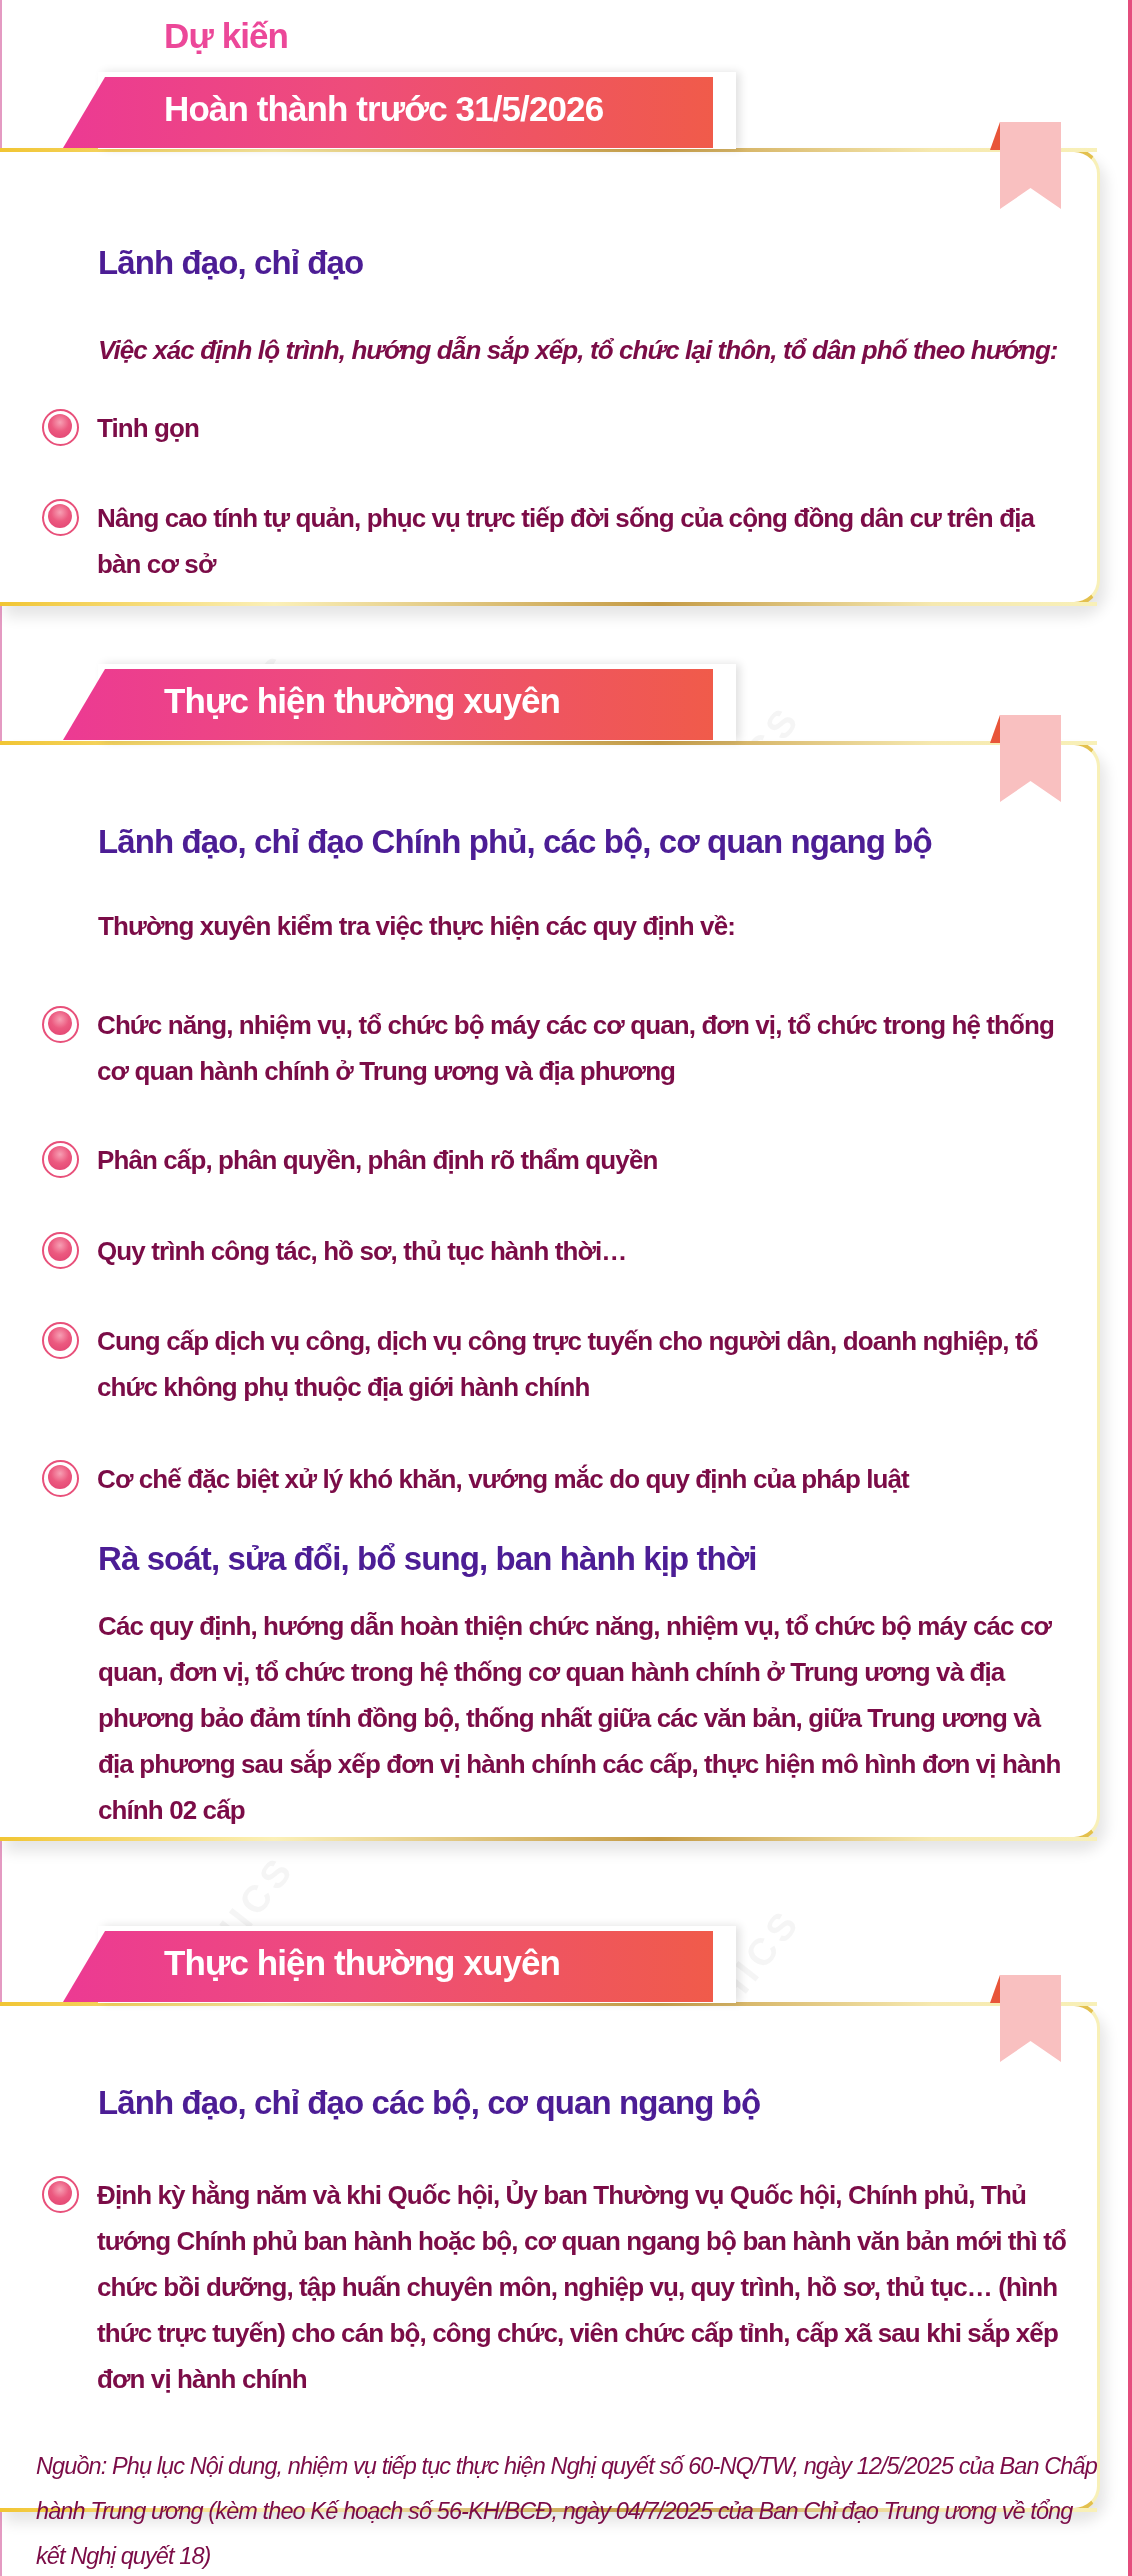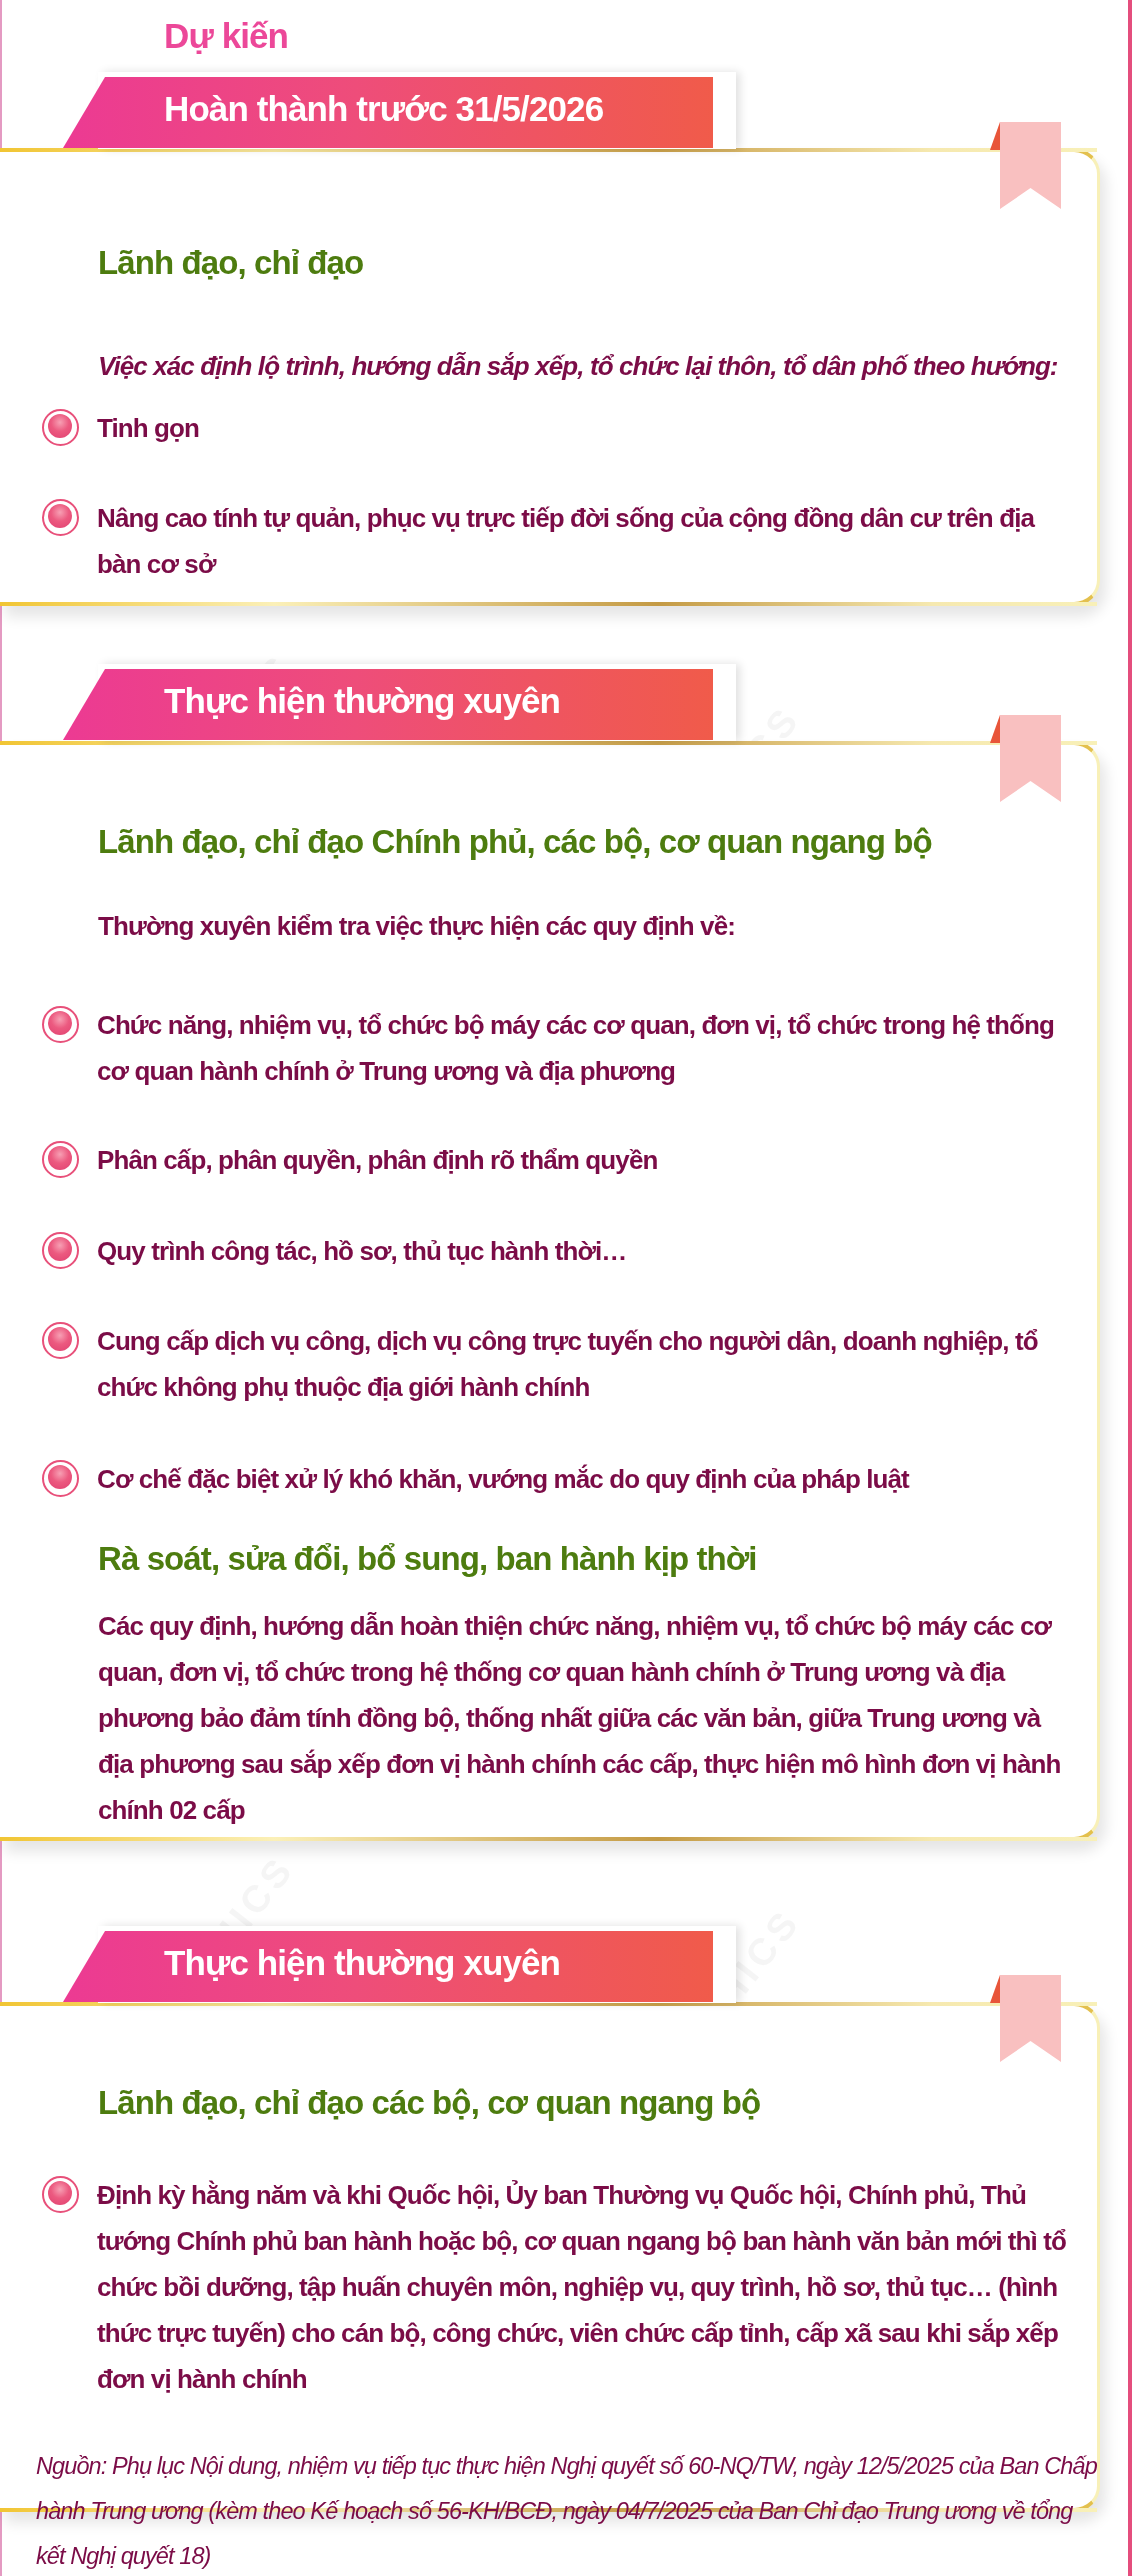--- a/index.html
+++ b/index.html
@@ -28,21 +28,21 @@
     background: linear-gradient(90deg, #f1c533 0%, #f9e8a0 25%, #caa04a 60%, #f6e9b0 85%, #f8f0b8 100%); }
   .card::after { content: ""; position: absolute; left: 0; right: 0; bottom: -4.4px; height: 4.4px;
     background: linear-gradient(90deg, #f1c533 0%, #fbf0b8 25%, #c49a44 60%, #f6e9b0 85%, #f8f0b8 100%); }
 
   .ribbon { position: absolute; left: 1000px; width: 61px; height: 87px; }
   .ribbon .fold { position: absolute; left: -10.5px; top: 0; width: 0; height: 0;
     border-left: 10.5px solid transparent; border-bottom: 28px solid #e8553a; }
   .ribbon .body { position: absolute; left: 0; top: 0; width: 61px; height: 87px; background: #f9c0c0;
     clip-path: polygon(0 0, 100% 0, 100% 100%, 50% 76%, 0 100%); }
 
-  .heading { position: absolute; left: 98px; font-size: 33px; font-weight: bold; color: #4d7c0f; letter-spacing: -0.9px; white-space: nowrap; }
+  .heading { position: absolute; left: 98px; font-size: 33px; font-weight: bold; color: #4c1d95; letter-spacing: -0.9px; white-space: nowrap; }
   .subhead { position: absolute; left: 98px; font-size: 26px; font-weight: bold; color: #7b0c47; letter-spacing: -0.9px; white-space: nowrap; }
   .subhead.italic { font-style: italic; }
   .bullet { position: absolute; left: 42px; width: 1028px; }
   .bullet .dot { position: absolute; left: 0; top: 3.5px; width: 37px; height: 37px; border-radius: 50%;
     background: #fff; border: 2.6px solid #e8507a; }
   .bullet .dot::after { content: ""; position: absolute; left: 3.5px; top: 3.5px; width: 24.4px; height: 24.4px; border-radius: 50%;
     background: radial-gradient(circle at 50% 35%, #f7a0b4 0%, #ec5a80 45%, #e04070 100%); }
   .bullet .text { position: absolute; left: 55px; top: 0; width: 976px; font-size: 26px; font-weight: bold;
     color: #7b0c47; line-height: 46px; letter-spacing: -0.9px; }
   .para { position: absolute; left: 98px; width: 976px; font-size: 26px; font-weight: bold; color: #7b0c47; line-height: 46px; letter-spacing: -0.9px; }
@@ -63,21 +63,21 @@
 <div class="watermark" style="left:854px; top:2440px;">INFOGRAPHICS</div>
 <div class="watermark" style="left:331px; top:1150px;">TTXVN</div>
 <div class="watermark" style="left:924px; top:941px;">TTXVN</div>
 <div class="watermark" style="left:331px; top:2353px;">TTXVN</div>
 <div class="watermark" style="left:924px; top:2144px;">TTXVN</div>
 
 <div class="page-title">Dự kiến</div>
 
 <div class="card" style="top:148px; height:458px;">
   <div class="heading" style="top:92px;">Lãnh đạo, chỉ đạo</div>
-  <div class="subhead italic" style="top:183px;margin-top:16px;">Việc xác định lộ trình, hướng dẫn sắp xếp, tổ chức lại thôn, tổ dân phố theo hướng:</div>
+  <div class="subhead italic" style="top:183px;">Việc xác định lộ trình, hướng dẫn sắp xếp, tổ chức lại thôn, tổ dân phố theo hướng:</div>
   <div class="bullet" style="top:253px;">
     <span class="dot"></span>
     <div class="text">Tinh gọn</div>
   </div>
   <div class="bullet" style="top:343px;">
     <span class="dot"></span>
     <div class="text">Nâng cao tính tự quản, phục vụ trực tiếp đời sống của cộng đồng dân cư trên địa bàn cơ sở</div>
   </div>
 </div>
 <div class="tab-wrap" style="top:77px;">

